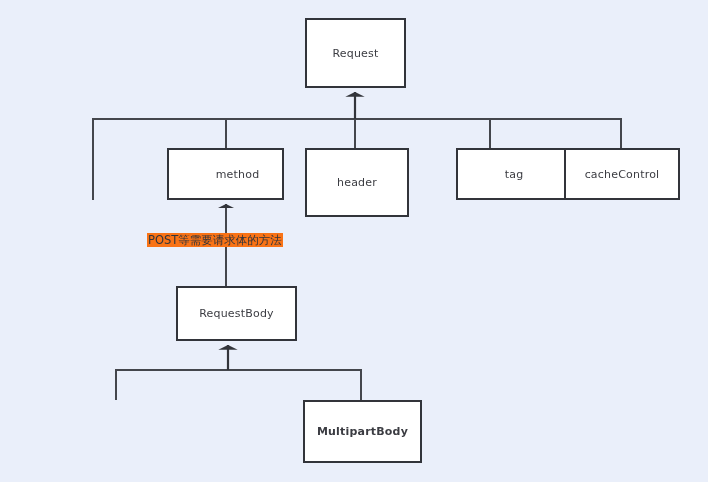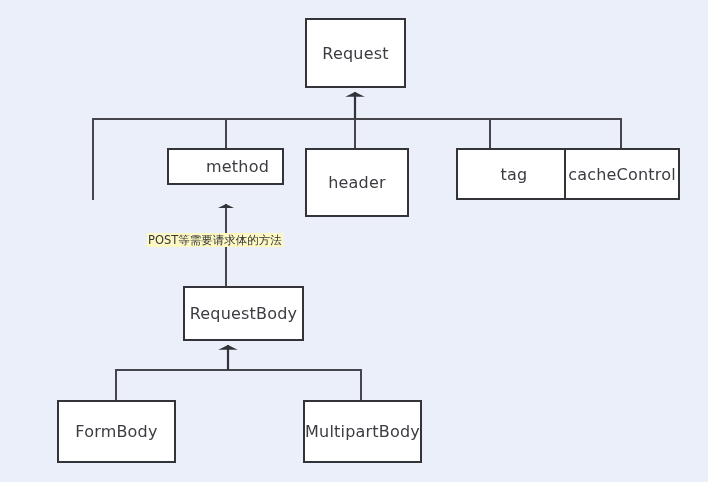--- a/index.html
+++ b/index.html
@@ -28,27 +28,27 @@
   }
   .node {
     position: absolute;
     box-sizing: border-box;
     background: #ffffff;
     border: 2px solid #32343a;
     display: flex;
     align-items: center;
     justify-content: center;
     color: #3b3c42;
-    font-size: 16px;
+    font-size: 11px;
     letter-spacing: 0.2px;
     white-space: nowrap;
   }
   .edge-label {
     position: absolute;
-    background: #fef9c3;
+    background: #f97316;
     color: #33353b;
     font-size: 11.5px;
     line-height: 14px;
     padding: 0 1px;
     white-space: nowrap;
   }
 </style>
 </head>
 <body>
 
@@ -93,43 +93,40 @@
     <g>
       <path d="M228,370 L228,345" fill="none" stroke="#32343a" stroke-width="2.2" marker-end="url(#arrowhead)"></path>
     </g>
   </svg>
 
   <div class="node" style="left:305px; top:18px; width:101px; height:70px;">
     <span>Request</span>
   </div>
 
 
-  <div class="node" style="left:167px; top:148px; width:117px; height:37px;padding-left:24px;">
+  <div class="node" style="left:167px; top:148px; width:117px; height:52px;padding-left:24px;">
     <span>method</span>
   </div>
 
   <div class="node" style="left:305px; top:148px; width:104px; height:69px;">
     <span>header</span>
   </div>
 
   <div class="node" style="left:432px; top:148px; width:116px; height:52px;margin-left:24px;">
     <span>tag</span>
   </div>
 
   <div class="node" style="left:564px; top:148px; width:116px; height:52px;align-items:center;">
     <span>cacheControl</span>
   </div>
 
-  <div class="node" style="left:183px; top:286px; width:121px; height:55px;">
+  <div class="node" style="left:176px; top:286px; width:121px; height:55px;">
     <span>RequestBody</span>
   </div>
 
-  <div class="node" style="left:57px; top:400px; width:119px; height:63px;">
-    <span>FormBody</span>
-  </div>
 
-  <div class="node" style="left:303px; top:400px; width:119px; height:63px;">
+  <div class="node" style="left:303px; top:400px; width:119px; height:63px;font-weight:bold;">
     <span>MultipartBody</span>
   </div>
 
   <div class="edge-label" style="left:147px; top:233px;">POST等需要请求体的方法</div>
 
 </div>
 
 </body></html>

